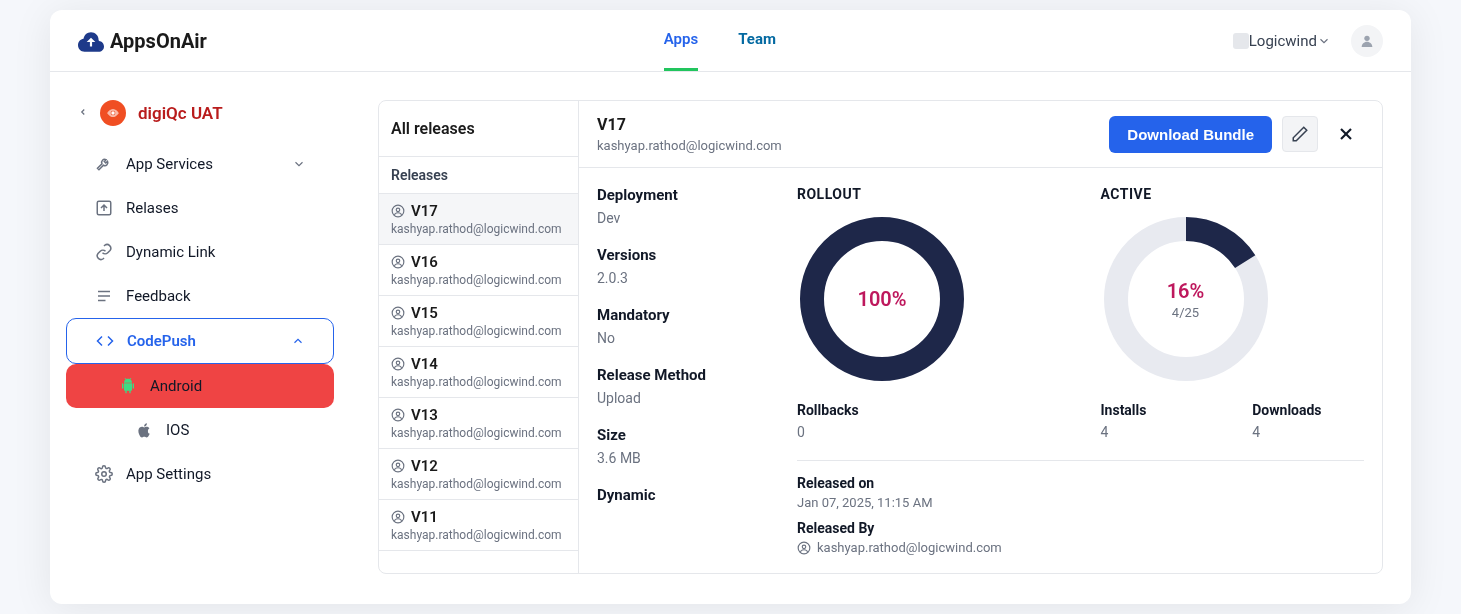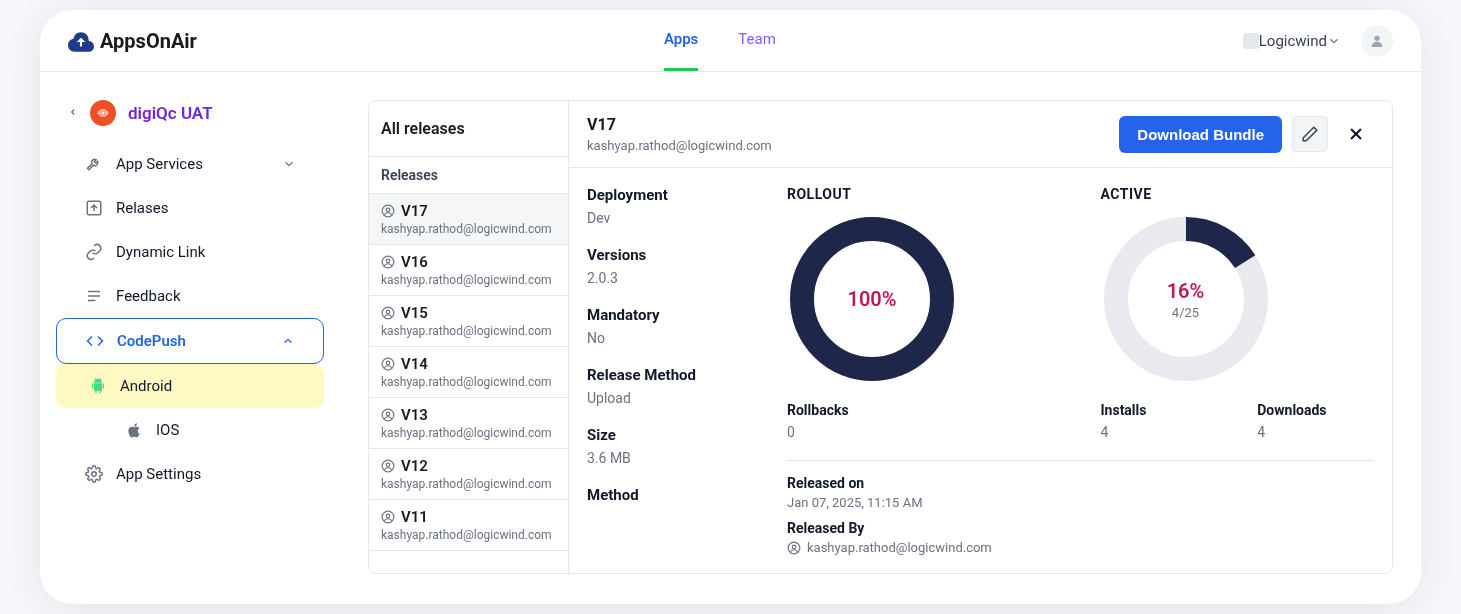--- a/index.html
+++ b/index.html
@@ -1,43 +1,43 @@
 <!DOCTYPE html>
 <html><head>
 <meta charset="utf-8">
 <style>
 * { margin: 0; padding: 0; box-sizing: border-box; }
 body { font-family: -apple-system, BlinkMacSystemFont, "Segoe UI", Roboto, sans-serif; background: #f5f7fb; color: #1a1a1a; }
 
-.container { background: #fff; margin: 10px 40px; border-radius: 32px; box-shadow: 0 4px 40px rgba(0,0,0,0.08); overflow: hidden; min-height: 594px; }
+.container { background: #fff; margin: 10px 50px; border-radius: 12px; box-shadow: 0 4px 40px rgba(0,0,0,0.08); overflow: hidden; min-height: 594px; }
 
 
 .header { display: flex; align-items: center; justify-content: space-between; padding: 0 28px; height: 62px; border-bottom: 1px solid #e5e7eb; }
 .logo { display: flex; align-items: center; gap: 6px; font-size: 20px; font-weight: 700; color: #1a1a1a; }
 .logo-icon { width: 26px; height: 26px; }
 .nav-tabs { display: flex; gap: 40px; }
-.nav-tab { font-size: 15px; color: #8b5cf6; padding: 20px 0; cursor: pointer; border-bottom: 3px solid transparent; }
+.nav-tab { font-size: 15px; color: #0369a1; padding: 20px 0; cursor: pointer; border-bottom: 3px solid transparent; font-weight: bold; }
 .nav-tab.active { color: #2563eb; font-weight: 600; border-bottom: 3px solid #22c55e; }
 .header-right { display: flex; align-items: center; gap: 20px; }
 .org-select { display: flex; align-items: center; gap: 0; font-size: 15px; color: #374151; cursor: pointer; }
 .org-square { width: 16px; height: 16px; background: #e5e7eb; border-radius: 3px; }
 .avatar { width: 32px; height: 32px; border-radius: 50%; background: #f3f4f6; display: flex; align-items: center; justify-content: center; }
 
 
 .body-row { display: flex; height: calc(100% - 62px); }
 .sidebar { width: 300px; padding: 28px 0; }
 .app-title { display: flex; align-items: center; gap: 12px; padding: 0 28px 16px 28px; }
 .chevron-left { font-size: 14px; color: #6b7280; cursor: pointer; }
 .app-icon { width: 26px; height: 26px; border-radius: 50%; background: #f04e23; display: flex; align-items: center; justify-content: center; }
-.app-name { font-size: 17px; font-weight: 600; color: #6d28d9; }
+.app-name { font-size: 17px; font-weight: 600; color: #b91c1c; }
 
 .nav-list { list-style: none; }
 .nav-item { display: flex; align-items: center; gap: 12px; padding: 12px 28px; font-size: 15px; color: #111827; cursor: pointer; margin: 0 16px; border-radius: 10px; justify-content: flex-start; }
 .nav-item.active { background: #fff; color: #2563eb; border: 1px solid #2563eb; font-weight: 600; }
-.nav-item.sub { padding-left: 32px; background: #fef9c3; }
+.nav-item.sub { padding-left: 52px; background: #ef4444; }
 .nav-item .spacer { flex: 1; }
 .nav-icon { width: 20px; height: 20px; display: flex; align-items: center; justify-content: center; color: #6b7280; }
 .nav-item.active .nav-icon { color: #2563eb; }
 
 
 .main { flex: 1; padding: 28px; }
 .panel { border: 1px solid #e5e7eb; border-radius: 8px; display: flex; height: 100%; }
 .releases-col { width: 200px; border-right: 1px solid #e5e7eb; }
 .releases-header { padding: 18px 12px; font-size: 16px; font-weight: 600; border-bottom: 1px solid #e5e7eb; }
 .releases-subheader { padding: 10px 12px; font-size: 14px; font-weight: 600; color: #374151; border-bottom: 1px solid #e5e7eb; }
@@ -337,21 +337,21 @@
                 </div>
               <div class="info-block">
                   <div class="info-label">Release Method</div>
                   <div class="info-value">Upload</div>
                 </div>
               <div class="info-block">
                   <div class="info-label">Size</div>
                   <div class="info-value">3.6 MB</div>
                 </div>
               <div class="info-block">
-                  <div class="info-label">Method</div>
+                  <div class="info-label">Dynamic</div>
                 </div>
             </div>
 
             <div class="stats-col">
               <div class="stats-row">
                 <div class="stat-block">
                   <div class="stat-title">ROLLOUT</div>
                   <div class="donut-wrap">
                     <svg width="170" height="170" viewBox="0 0 170 170">
                       <circle cx="85" cy="85" r="70" fill="none" stroke="#1e2749" stroke-width="24"></circle>

